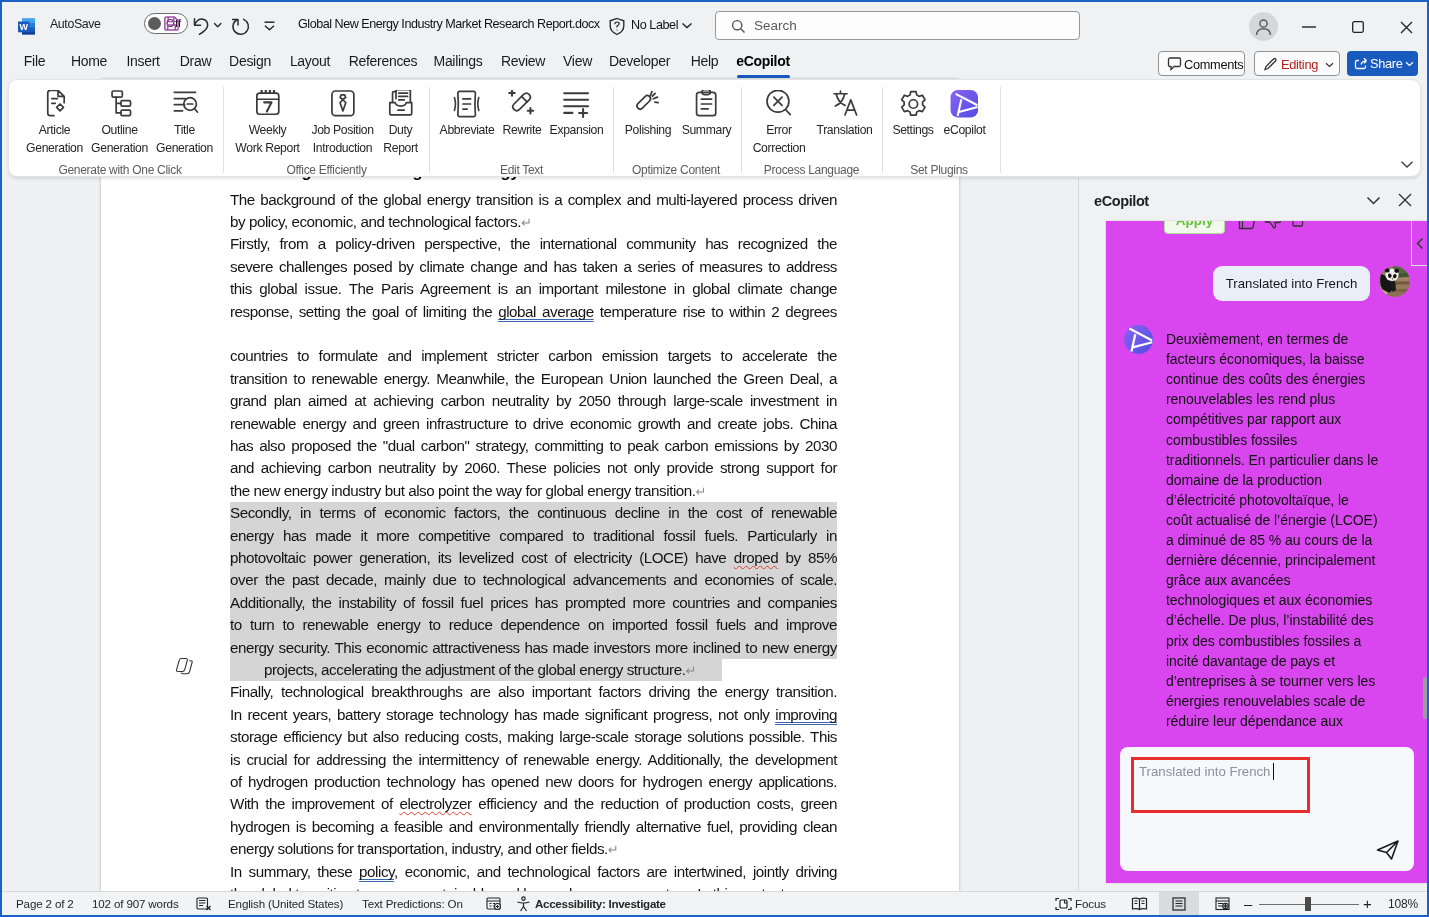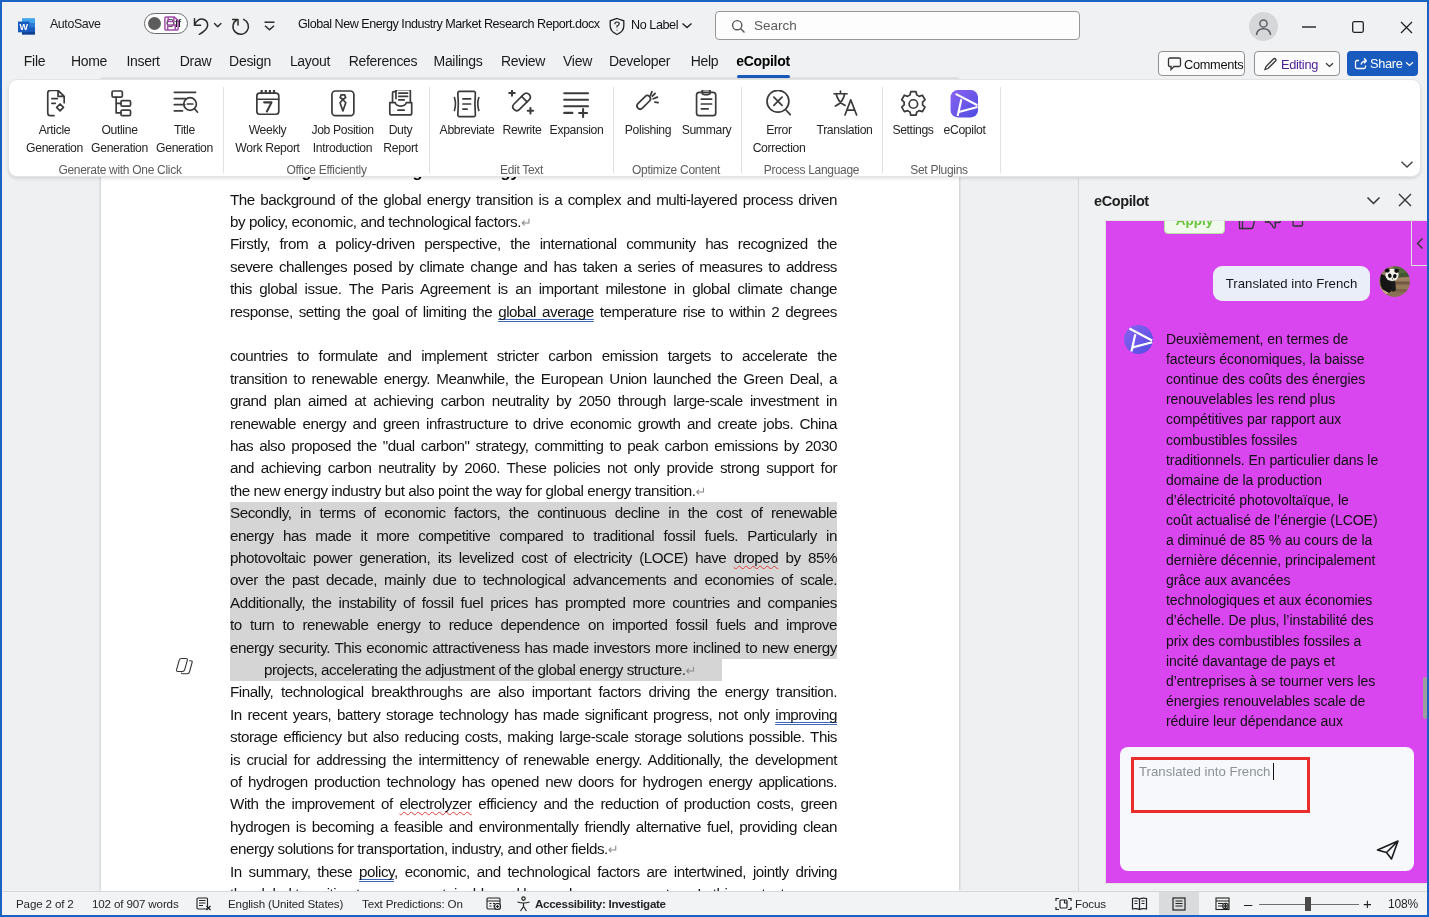--- a/index.html
+++ b/index.html
@@ -151,21 +151,21 @@
         <path d="M1.5 2.5 Q1.5 1 3 1 H12 Q13.5 1 13.5 2.5 V8 Q13.5 9.5 12 9.5 H7 L4 12.5 V9.5 H3 Q1.5 9.5 1.5 8 Z" fill="none" stroke="#333" stroke-width="1.3"></path>
       </svg>
     <div class="abs" style="left:25px;top:5px;font-size:12.8px;letter-spacing:-0.3px;color:#111;">Comments</div>
   </div>
   <div class="abs" style="left:1252px;top:6px;width:86px;height:25px;border:1px solid #919191;border-radius:4px;background:#fbfbfb;">
     <svg class="abs" style="left:8px;top:5px" width="14" height="14" viewBox="0 0 14 14">
         <g fill="none" stroke="#333" stroke-width="1.3">
           <path d="M2 12.5 L3 9.5 L10.5 2 Q11.5 1 12.5 2 T12.5 4 L5 11.5 Z"></path>
         </g>
       </svg>
-    <div class="abs" style="left:26px;top:5px;font-size:12.8px;letter-spacing:-0.3px;color:#4c1d95;">Editing</div>
+    <div class="abs" style="left:26px;top:5px;font-size:12.8px;letter-spacing:-0.3px;color:#b91c1c;">Editing</div>
     <svg class="abs" style="left:70px;top:10px" width="9" height="7" viewBox="0 0 9 7">
         <path d="M1 1.2 l3.5 3.2 3.5-3.2" fill="none" stroke="#333" stroke-width="1.2"></path>
       </svg>
   </div>
   <div class="abs" style="left:1345px;top:6px;width:71px;height:25px;border-radius:4px;background:#185abd;">
     <svg class="abs" style="left:7px;top:5px" width="14" height="14" viewBox="0 0 14 14">
         <g fill="none" stroke="#fff" stroke-width="1.3">
           <path d="M5 4.5 H3 Q1.5 4.5 1.5 6 V11 Q1.5 12.5 3 12.5 H10 Q11.5 12.5 11.5 11 V9.5"></path>
           <path d="M7 8.5 Q8.5 4.5 12.5 4.8 M12.5 4.8 L10 2.2 M12.5 4.8 L10 7.3"></path>
         </g>

